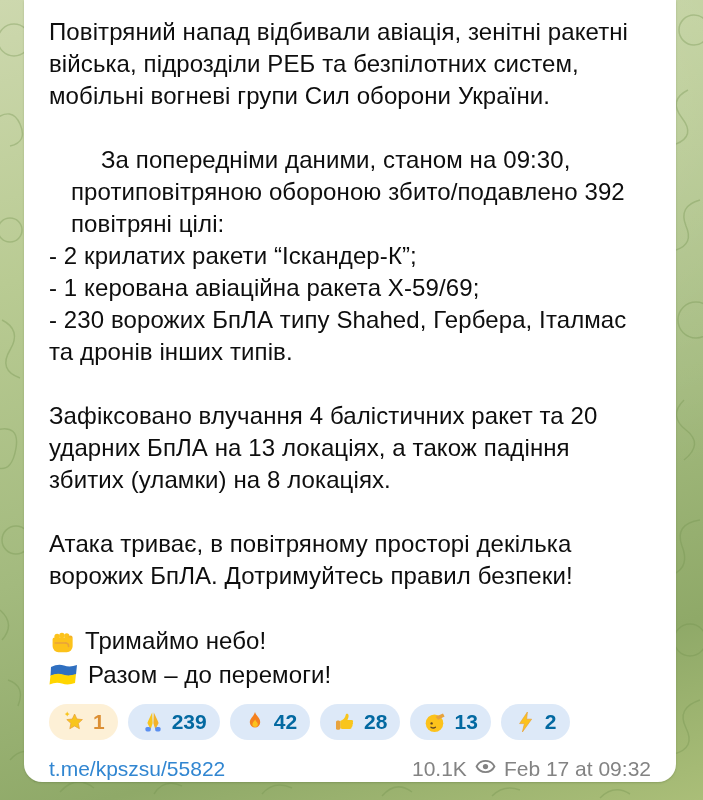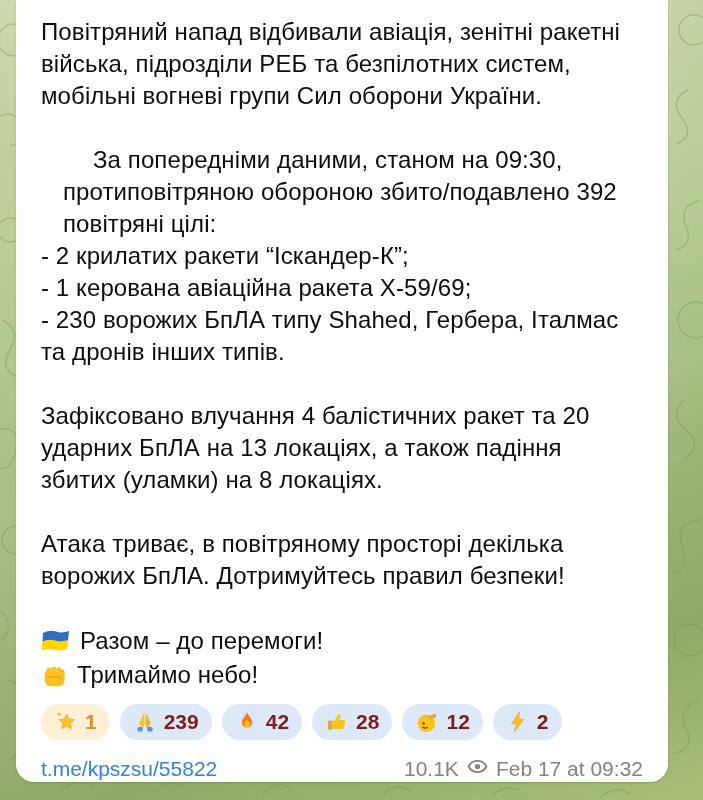--- a/index.html
+++ b/index.html
@@ -11,21 +11,21 @@
   }
   .chat-bg {
     position: absolute; inset: 0;
     background:
       radial-gradient(circle at 80% 10%, rgba(255,255,255,0.18), rgba(255,255,255,0) 45%),
       linear-gradient(163deg, #cdd8ae 0%, #b9cb93 28%, #a3ba7e 58%, #8fa968 82%, #aabe78 100%);
   }
   .doodles { position: absolute; inset: 0; opacity: 0.35; }
   .bubble {
     position: absolute;
-    left: 16px; top: 0; width: 652px; height: 782px;
+    left: 24px; top: 0; width: 652px; height: 782px;
     background: #ffffff;
     border-radius: 0 0 18px 18px;
     box-shadow: 0 1px 2px rgba(62, 84, 41, 0.25);
     box-sizing: border-box;
     padding: 16px 25px 12px 25px;
   }
   .msg-text {
     color: #0e0e0e;
     font-size: 24px;
     line-height: 32px;
@@ -41,21 +41,21 @@
     display: flex; gap: 10px; align-items: center;
     margin-top: 12px;
   }
   .pill {
     display: inline-flex; align-items: center; gap: 7px;
     height: 36px; padding: 0 13px;
     background: #dde9f8; border-radius: 18px;
     cursor: pointer; border: none;
   }
   .pill .count {
-    color: #7f1d1d; font-size: 21px; font-weight: 600;
+    color: #0369a1; font-size: 21px; font-weight: 600;
   }
   .pill.highlight { background: #fdf0d6; }
   .pill.highlight .count { color: #dc8f33; }
   .pill svg { display: block; }
 
   .footer {
     display: flex; justify-content: space-between; align-items: center;
     margin-top: 16px;
   }
   .footer-link {
@@ -101,41 +101,41 @@
     <div class="block tight">- 2 крилатих ракети “Іскандер-К”;</div>
     <div class="block tight">- 1 керована авіаційна ракета Х-59/69;</div>
     <div class="block">- 230 ворожих БпЛА типу Shahed, Гербера, Італмас та дронів інших типів.</div>
 
     <div class="block">Зафіксовано влучання 4 балістичних ракет та 20 ударних БпЛА на 13 локаціях, а також падіння збитих (уламки) на 8 локаціях.</div>
 
     <div class="block">Атака триває, в повітряному просторі декілька ворожих БпЛА. Дотримуйтесь правил безпеки!</div>
 
     <div class="slogan-line">
       <span class="emoji">
-        <svg width="30" height="22" viewBox="0 0 30 22">
-          <path d="M2 3 q7 -3.5 13 -1.5 q6 2 13 -0.5 l-1 9.5 q-7 2.5 -13 0.5 q-6 -2 -12.5 1z" fill="#2f6fc0"></path>
-          <path d="M1.5 11.5 q6.5 -3 12.5 -1 q6 2 13 -0.5 l-1 9 q-7 2.5 -13 0.5 q-6 -2 -12.5 1z" fill="#ffd500"></path>
-        </svg>
-      </span>
-      <span>Разом – до перемоги!</span>
-    </div>
-    <div class="slogan-line">
-      <span class="emoji">
         <svg width="27" height="27" viewBox="0 0 24 24">
           <circle cx="7.2" cy="7.6" r="2.4" fill="#fcc21b"></circle>
           <circle cx="11.5" cy="6.6" r="2.4" fill="#fcc21b"></circle>
           <circle cx="15.8" cy="7" r="2.3" fill="#fcc21b"></circle>
           <circle cx="19" cy="8.6" r="2" fill="#f3b229"></circle>
           <path d="M4.8 8.5 h14.6 a1.6 1.6 0 0 1 1.6 1.6 v6.2 a5.2 5.2 0 0 1-5.2 5.2 h-7.4 a5.2 5.2 0 0 1-5.2-5.2 v-6.2 a1.6 1.6 0 0 1 1.6-1.6z" fill="#fcc21b"></path>
           <path d="M5.5 13.4 h9.5" stroke="#e8a33d" stroke-width="1.4" fill="none" stroke-linecap="round"></path>
           <path d="M15 13.4 q2.6 .4 2.4 3" stroke="#e8a33d" stroke-width="1.4" fill="none" stroke-linecap="round"></path>
         </svg>
       </span>
       <span>Тримаймо небо!</span>
     </div>
+    <div class="slogan-line">
+      <span class="emoji">
+        <svg width="30" height="22" viewBox="0 0 30 22">
+          <path d="M2 3 q7 -3.5 13 -1.5 q6 2 13 -0.5 l-1 9.5 q-7 2.5 -13 0.5 q-6 -2 -12.5 1z" fill="#2f6fc0"></path>
+          <path d="M1.5 11.5 q6.5 -3 12.5 -1 q6 2 13 -0.5 l-1 9 q-7 2.5 -13 0.5 q-6 -2 -12.5 1z" fill="#ffd500"></path>
+        </svg>
+      </span>
+      <span>Разом – до перемоги!</span>
+    </div>
   </div>
 
   <div class="reactions">
     <button class="pill highlight">
       <span>
         <svg width="24" height="24" viewBox="0 0 24 24">
           <path d="M12.6 4 l2.3 5 5.5 .6 -4.1 3.7 1.1 5.4 -4.8-2.7 -4.8 2.7 1.1-5.4 -4.1-3.7 5.5-.6z" fill="#f8c51c" stroke="#e8a33d" stroke-width="0.8"></path>
           <path d="M5.2 1.6 l.8 1.7 1.7 .8 -1.7 .8 -.8 1.7 -.8-1.7 -1.7-.8 1.7-.8z" fill="#f8c51c"></path>
         </svg>
       </span>
@@ -176,21 +176,21 @@
 
     <button class="pill">
       <span>
         <svg width="24" height="24" viewBox="0 0 24 24">
           <circle cx="11.5" cy="13.2" r="8.8" fill="#fcc21b"></circle>
           <circle cx="8.6" cy="13.4" r="1.2" fill="#5f4324"></circle>
           <path d="M8 17.2 q2.2 1.6 4.4 0" stroke="#5f4324" stroke-width="1.3" fill="none" stroke-linecap="round"></path>
           <path d="M12.5 6.8 l7.5-3.4 1.6 3.2 -6.4 3.2z" fill="#e8a33d"></path>
         </svg>
       </span>
-      <span class="count">12</span>
+      <span class="count">13</span>
     </button>
 
     <button class="pill">
       <span>
         <svg width="24" height="24" viewBox="0 0 24 24">
           <path d="M13.4 2 L5.6 13.6 h4.8 L8.4 22 17.6 9.2 h-5z" fill="#fcc21b" stroke="#e8a33d" stroke-width="0.7"></path>
         </svg>
       </span>
       <span class="count">2</span>
     </button>

